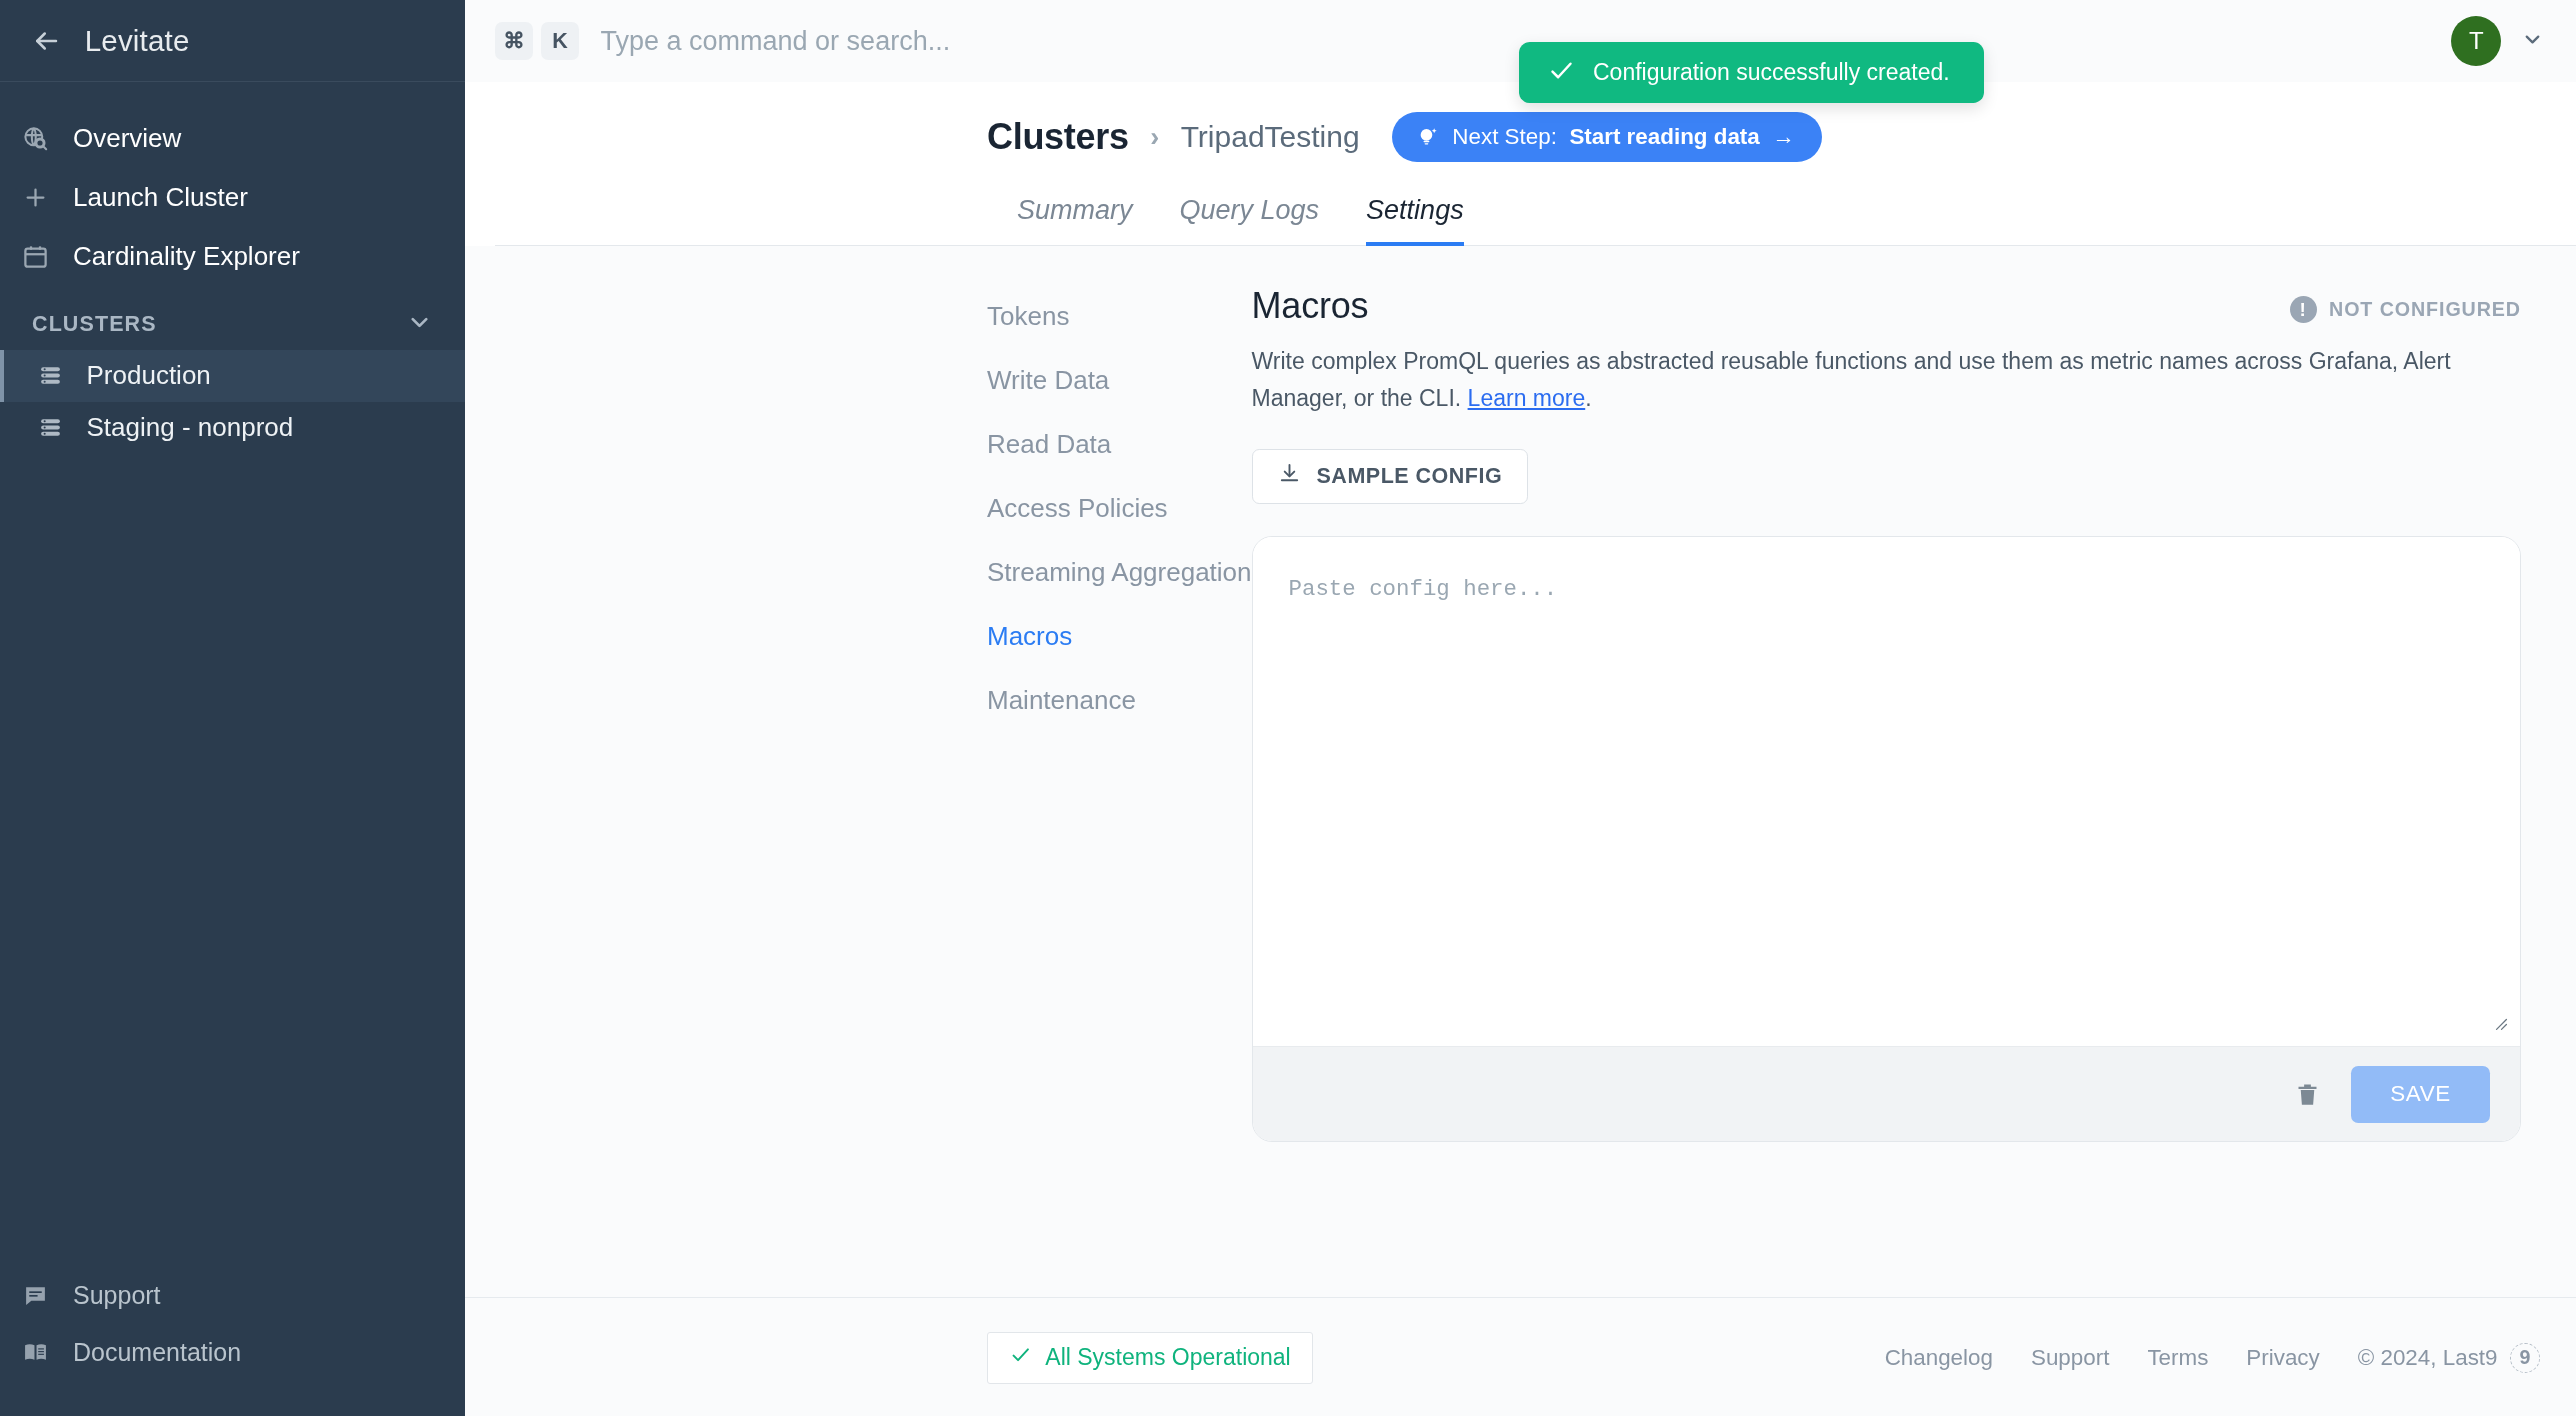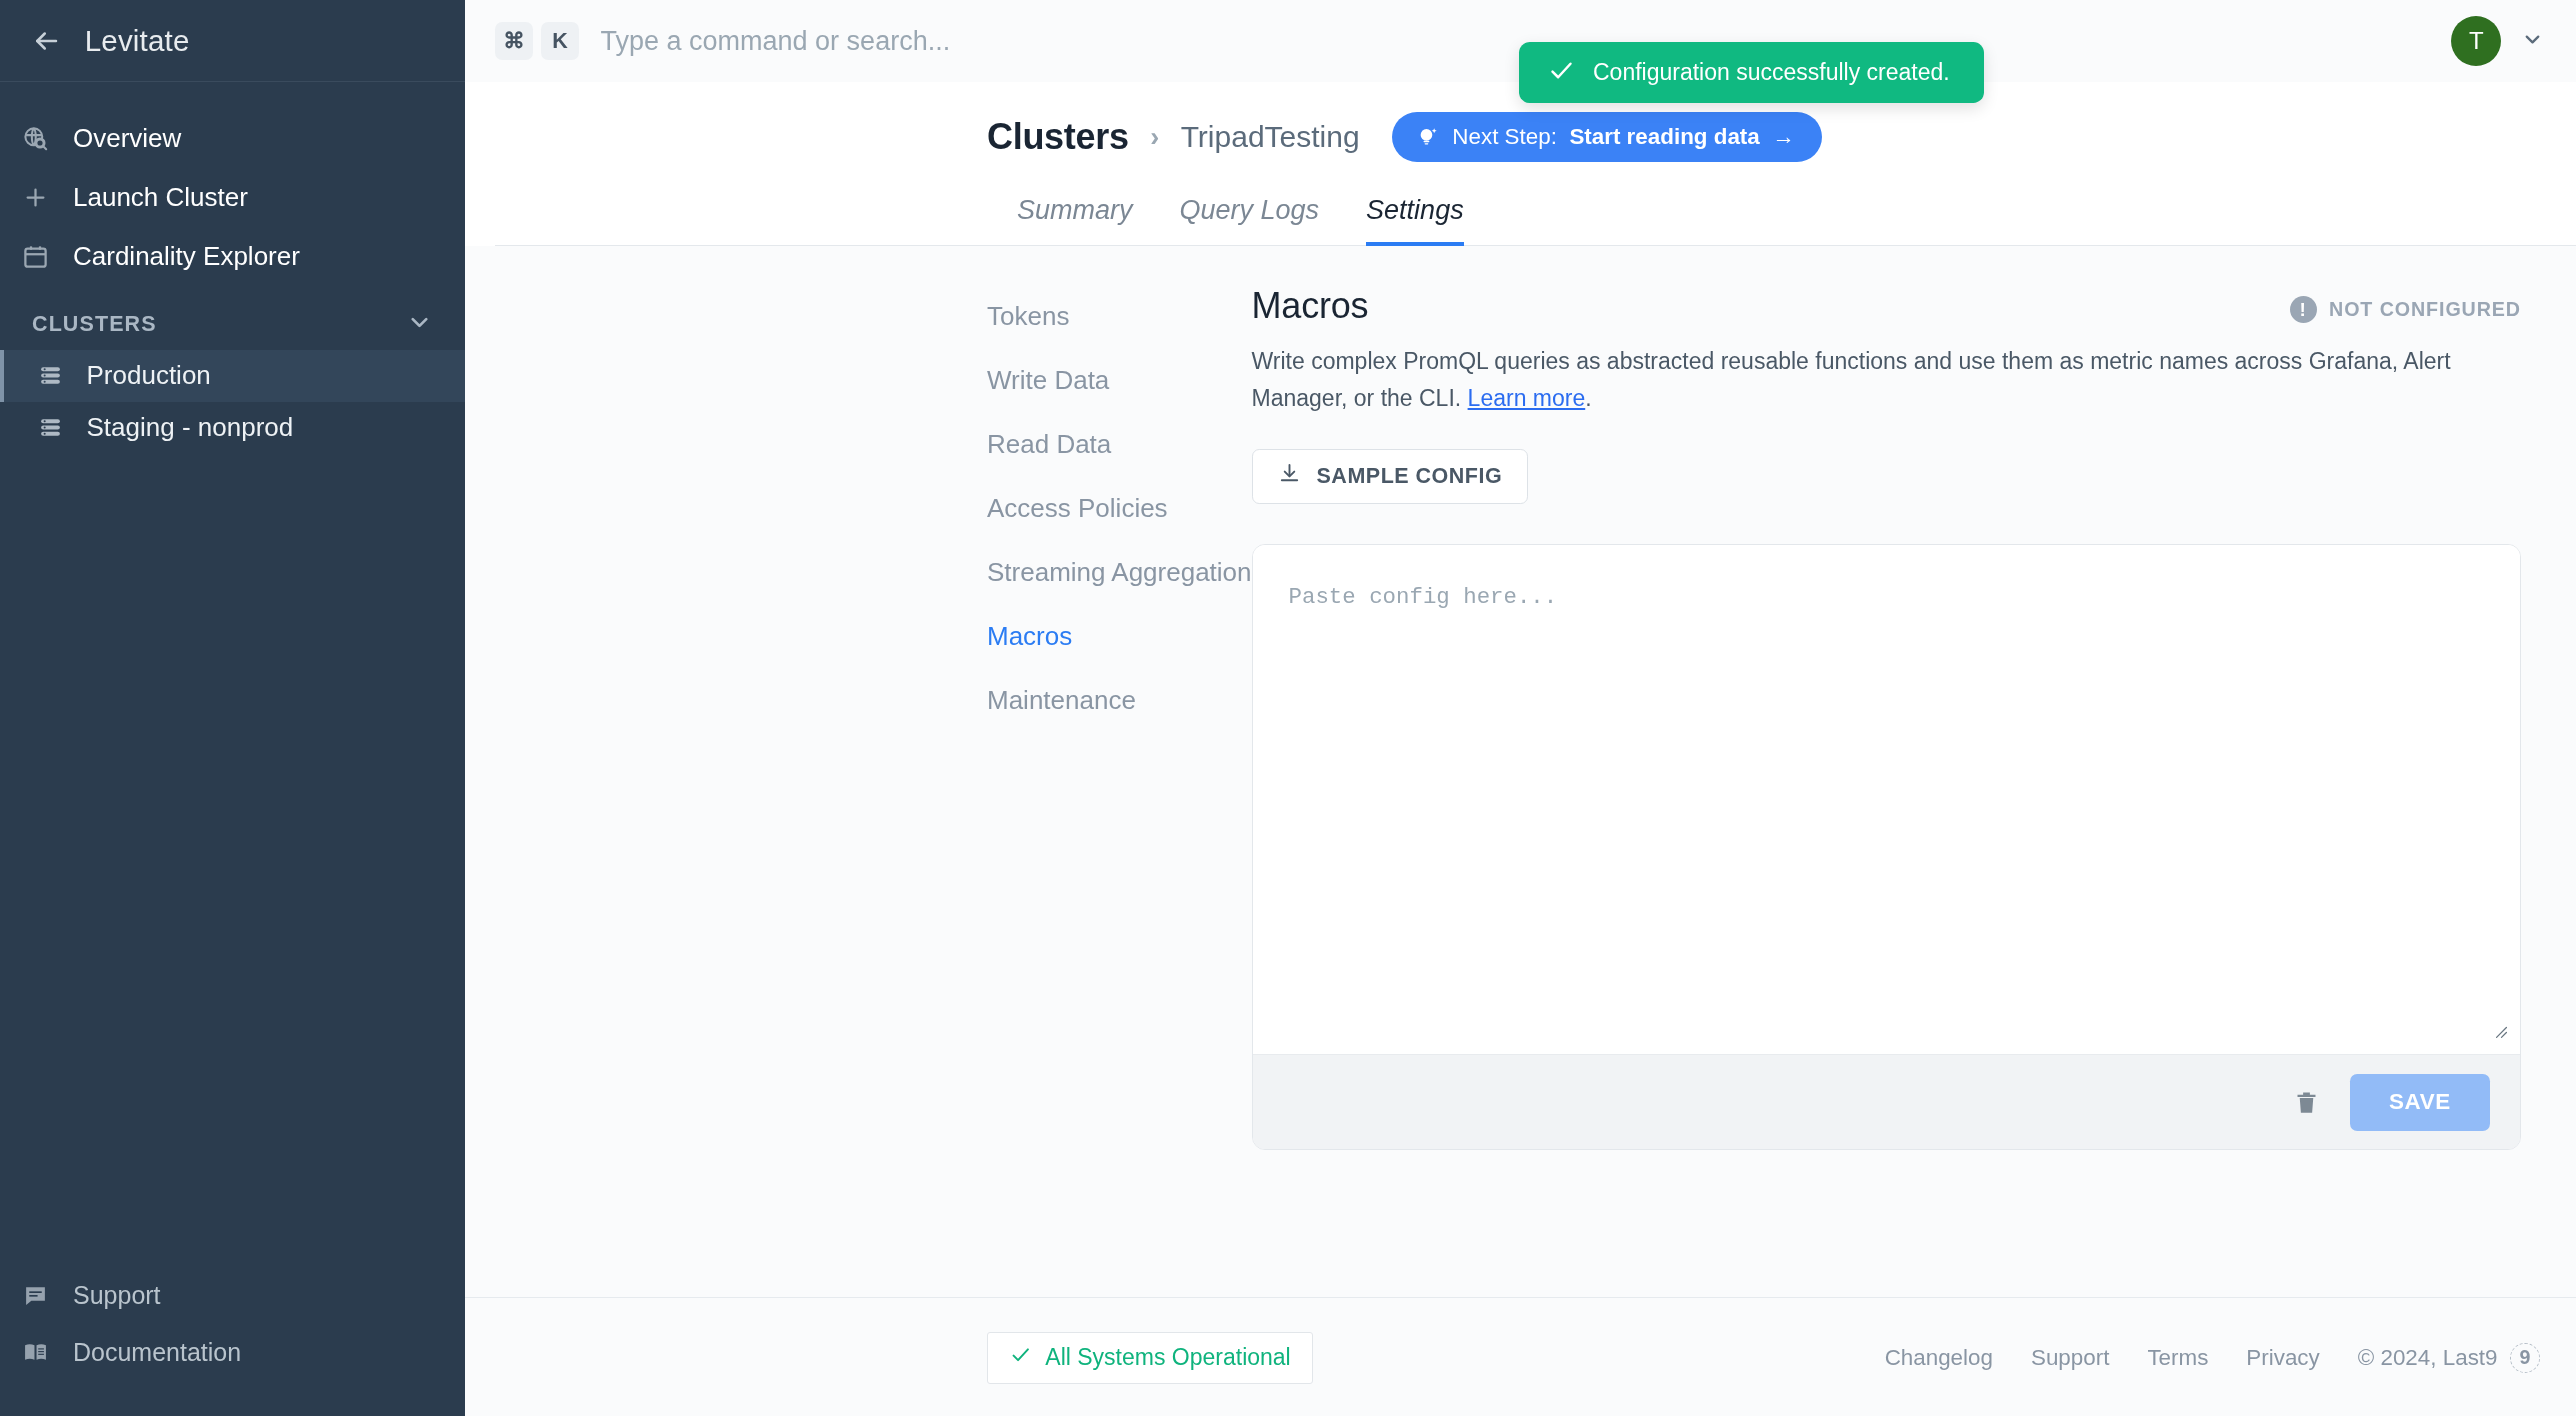--- a/index.html
+++ b/index.html
@@ -149,22 +149,22 @@
   .sample-btn {
     margin-top: 32px;
     display: inline-flex; align-items: center; gap: 16px;
     height: 55px; padding: 0 25px;
     border: 0.9px solid #dde2e7; border-radius: 7.2px; background: #fff;
     color: #4a5866; font-size: 21.5px; font-weight: 700; letter-spacing: 0.5px;
     cursor: pointer;
   }
 
   .card {
-    margin-top: 40px; background: #fff;
-    border: 0.9px solid #e3e7eb; border-radius: 13px;
+    margin-top: 32px; background: #fff;
+    border: 0.9px solid #e3e7eb; border-radius: 20px;
     overflow: hidden;
   }
   .editor {
     width: 100%; height: 506px; border: none; outline: none; resize: none;
     padding: 39px 36px; background: #fff;
     font-family: "Liberation Mono", monospace;
     font-size: 22.4px; color: #1a2533;
   }
   .editor::placeholder { color: #9aa7b2; }
   .resize-grip { position: absolute; right: 10.7px; bottom: 10.7px; pointer-events: none; }
@@ -173,21 +173,21 @@
     background: #f1f3f5; height: 95px;
     display: flex; align-items: center; justify-content: flex-end; gap: 30px;
     padding: 0 30px;
     border-top: 0.9px solid #e8ebee;
   }
   .trash-btn { cursor: pointer; display:flex; align-items:center; }
   .save-btn {
     background: #92bbf7; color: #fff; border: none; border-radius: 7.2px;
     height: 57px; padding: 0 39px;
     font-family: "Liberation Sans", sans-serif;
-    font-size: 22.4px; font-weight: 700; letter-spacing: 0.7px; cursor: pointer;
+    font-size: 22.4px; font-weight: 400; letter-spacing: 0.7px; cursor: pointer;
   }
 
   
   .footer {
     height: 120px; flex: 0 0 120px; border-top: 0.9px solid #e6eaee;
     display: flex; align-items: center; padding: 0 36px 0 522px; background: #fafbfc;
   }
   .ops-chip {
     display: flex; align-items: center; gap: 14.3px;
     border: 0.9px solid #e2e6ea; border-radius: 3px; background: #fff;

